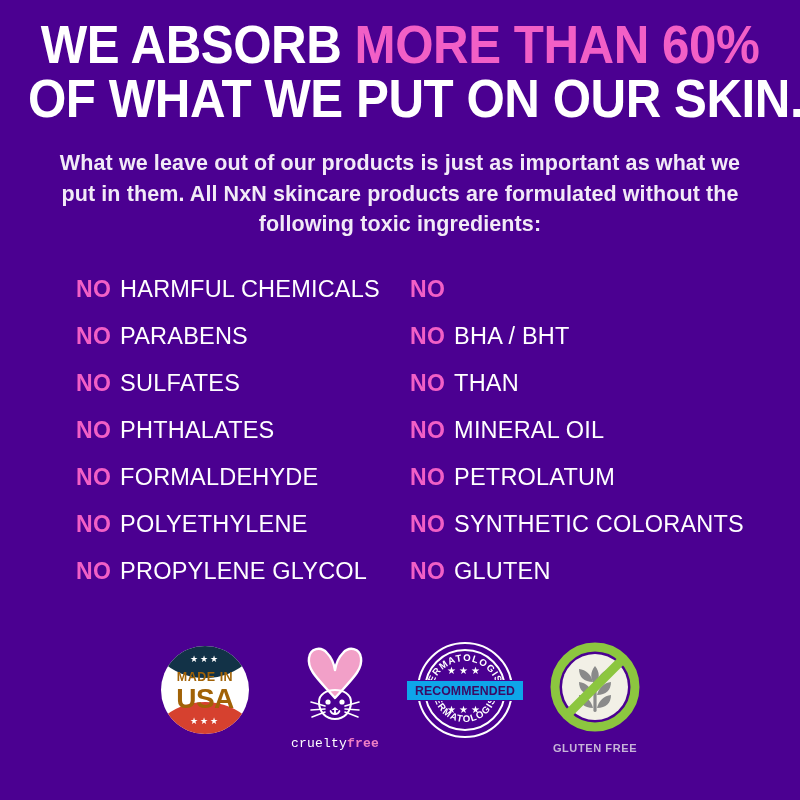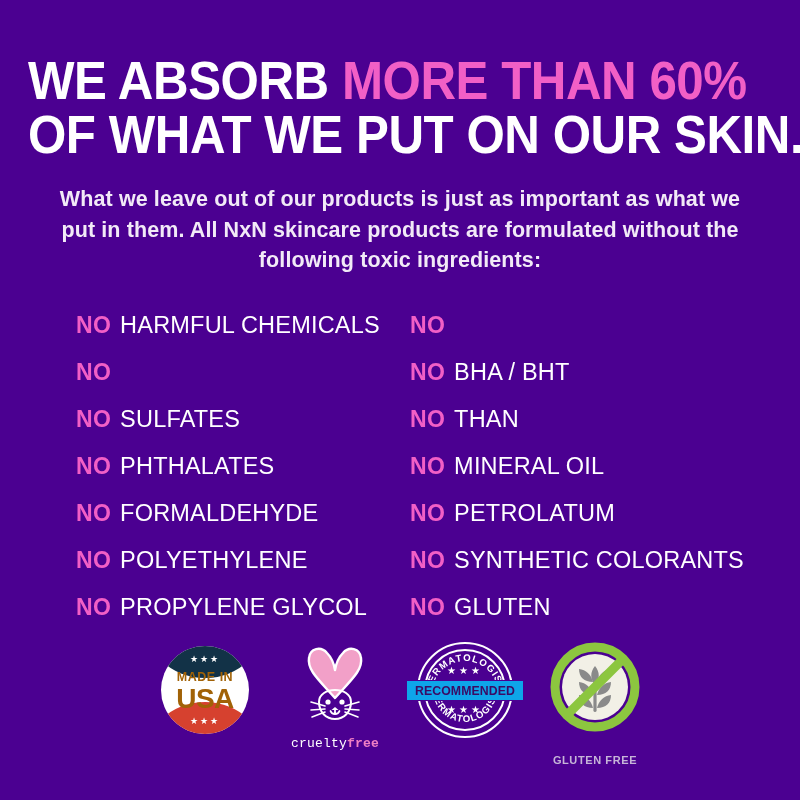--- a/index.html
+++ b/index.html
@@ -12,22 +12,22 @@
 
   body {
     background: #4B0091;
     font-family: "Liberation Sans", sans-serif;
     color: #ffffff;
     position: relative;
   }
 
   
   .headline {
-    text-align: left;
-    padding-top: 54px;
+    text-align: center;
+    padding-top: 18px;
     line-height: 1.02;
   }
   .headline-line {
     font-weight: 700;
     font-size: 53px;
     letter-spacing: -0.5px;
     white-space: nowrap;
     transform: scaleX(0.93);
     transform-origin: center;
   }
@@ -209,21 +209,21 @@
     white-space: nowrap;
   }
 
   
   .gf-art { position: relative; width: 94px; height: 94px; margin-top: 4px; }
   .gf-label {
     color: #C6B4D8;
     font-size: 11px;
     font-weight: 700;
     letter-spacing: 0.6px;
-    margin-top: 20px;
+    margin-top: 8px;
     white-space: nowrap;
   }
 </style>
 </head>
 <body>
 
 <div class="headline">
   <div class="headline-line"><span class="hl-white">WE ABSORB </span><span class="hl-pink">MORE THAN 60%</span></div>
   <div class="headline-line hl-white">OF WHAT WE PUT ON OUR SKIN.</div>
 </div>
@@ -231,20 +231,21 @@
 <p class="intro">What we leave out of our products is just as important as what we put in them. All NxN skincare products are formulated without the following toxic ingredients:</p>
 
 <div class="list-wrap">
   <div class="list-col col-left">
     <div class="list-item">
         <span class="no-tag">NO</span>
         <span class="item-name">HARMFUL CHEMICALS</span>
       </div>
     <div class="list-item">
         <span class="no-tag">NO</span>
+        <span class="item-name">PARABENS</span>
       </div>
     <div class="list-item">
         <span class="no-tag">NO</span>
         <span class="item-name">SULFATES</span>
       </div>
     <div class="list-item">
         <span class="no-tag">NO</span>
         <span class="item-name">PHTHALATES</span>
       </div>
     <div class="list-item">

